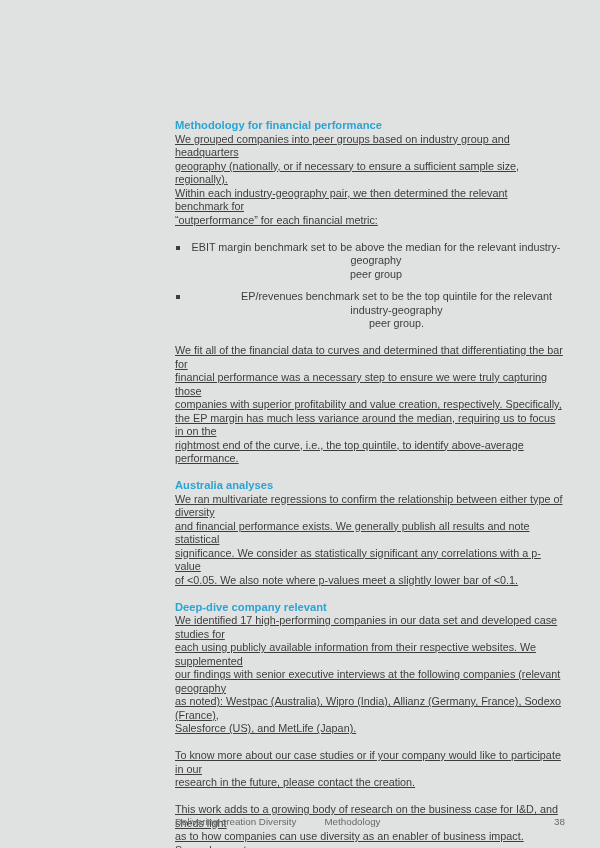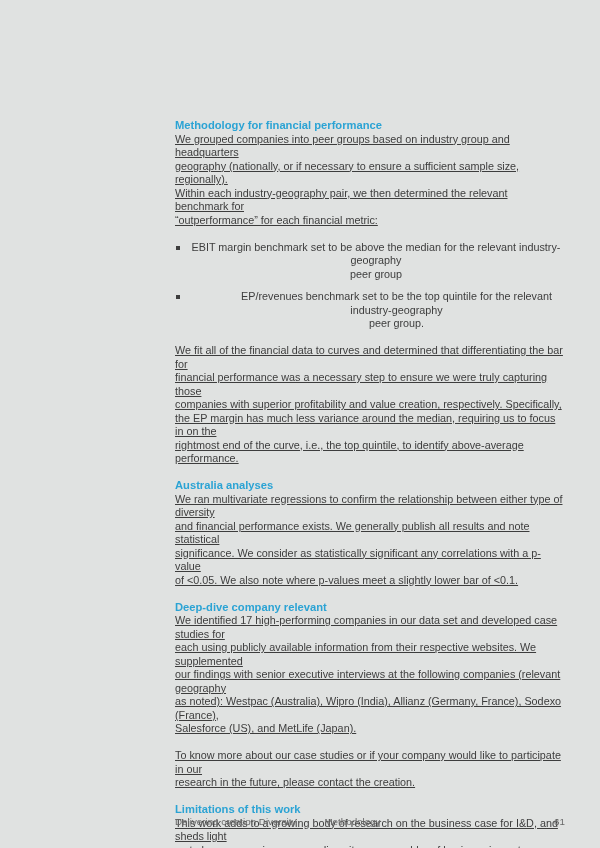--- a/index.html
+++ b/index.html
@@ -118,25 +118,24 @@
 
     <h3 class="section-heading">Deep-dive company relevant</h3>
     <p class="para">We identified 17 high-performing companies in our data set and developed case studies for
 each using publicly available information from their respective websites. We supplemented
 our findings with senior executive interviews at the following companies (relevant geography
 as noted): Westpac (Australia), Wipro (India), Allianz (Germany, France), Sodexo (France),
 Salesforce (US), and MetLife (Japan).</p>
     <p class="para">To know more about our case studies or if your company would like to participate in our
 research in the future, please contact the creation.</p>
 
-    <h3 class="section-heading">Limitations of this work</h3>
     <p class="para">This work adds to a growing body of research on the business case for I&amp;D, and sheds light
 as to how companies can use diversity as an enabler of business impact. Several caveats
 are worth highlighting:</p>
 
   </div>
 
   <div class="footer">
     <span class="footer-title">Delivering creation Diversity</span>
     <span class="footer-section">Methodology</span>
-    <span class="footer-page">61</span>
+    <span class="footer-page">38</span>
   </div>
 </div>
 
 </body></html>

